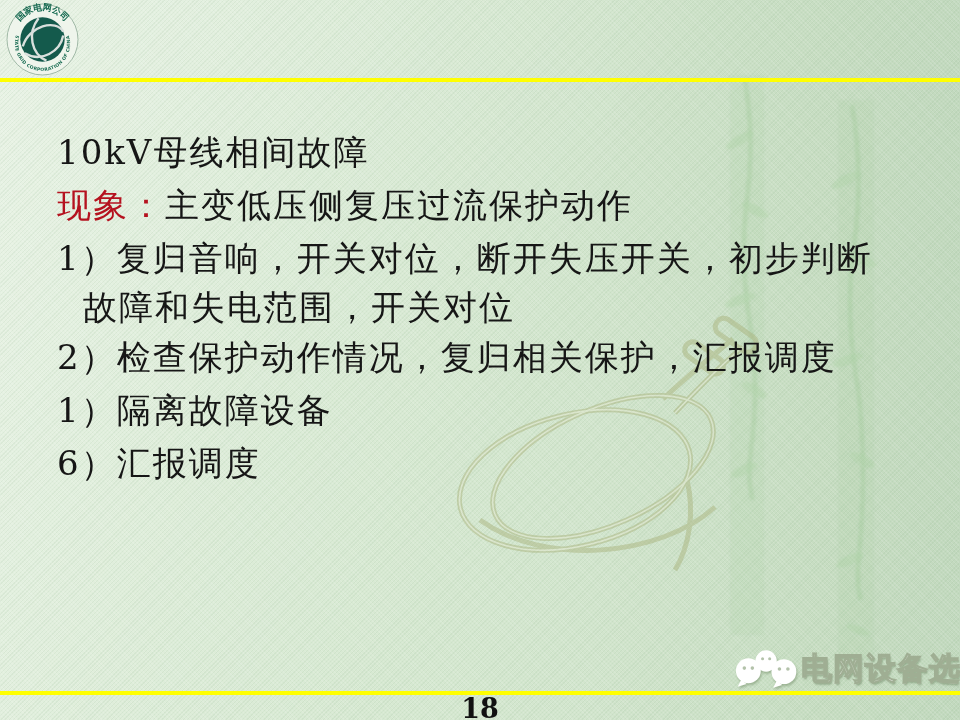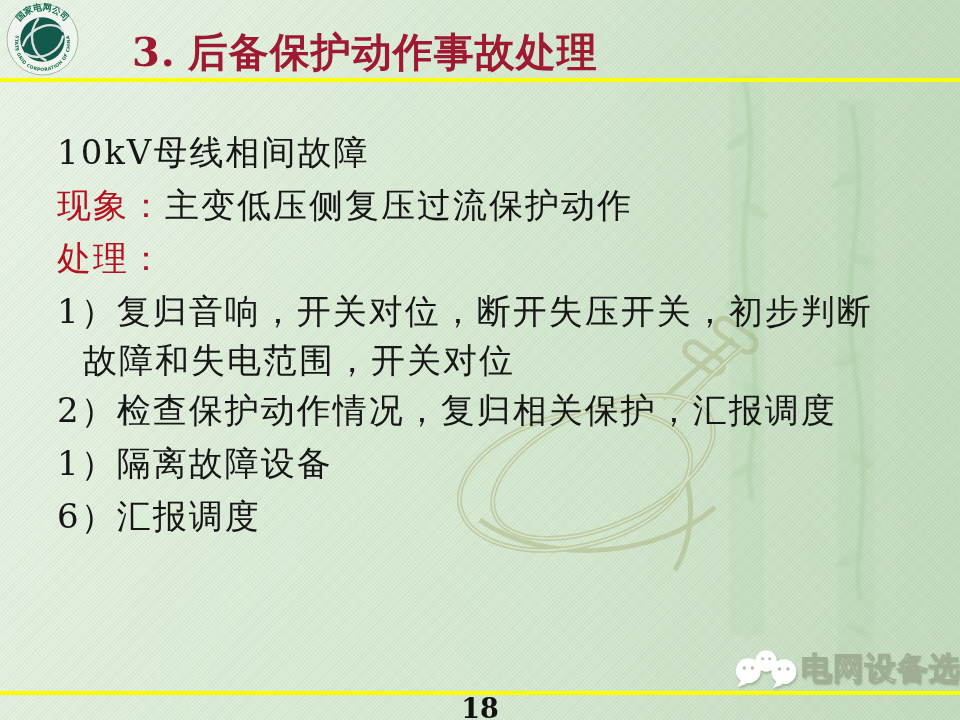--- a/index.html
+++ b/index.html
@@ -109,29 +109,25 @@
       <path id="arcBot" d="M10.5,32 A28,28 0 1 0 63.5,32"></path>
     </defs>
     <text font-size="9" font-weight="bold" fill="#156a50">
       <textPath href="#arcTop" startOffset="50%" text-anchor="middle">国家电网公司</textPath>
     </text>
     <text font-size="4.6" font-weight="bold" fill="#156a50" letter-spacing="0.3">
       <textPath href="#arcBot" startOffset="50%" text-anchor="middle">STATE GRID CORPORATION OF CHINA</textPath>
     </text>
   </svg>
 
-  <div class="title">
-    <span class="num">3.</span><span>后备保护动作事故处理</span>
-  </div>
   <div class="rule-top"></div>
 
   <div class="content">
     <div class="line"><span class="red"></span><span>10kV母线相间故障</span></div>
     <div class="line"><span class="red">现象：</span><span>主变低压侧复压过流保护动作</span></div>
-    <div class="line"><span class="red">处理：</span><span></span></div>
     <div class="line"><span class="red"></span><span>1）复归音响，开关对位，断开失压开关，初步判断</span></div>
     <div class="line cont"><span class="red"></span><span>故障和失电范围，开关对位</span></div>
     <div class="line"><span class="red"></span><span>2）检查保护动作情况，复归相关保护，汇报调度</span></div>
     <div class="line"><span class="red"></span><span>1）隔离故障设备</span></div>
     <div class="line"><span class="red"></span><span>6）汇报调度</span></div>
   </div>
 
   <div class="wechat-wm">
     <svg width="64" height="42" viewBox="0 0 72 46" aria-hidden="true" style="filter:drop-shadow(1px 2px 1px rgba(120,145,110,.55));">
       <g fill="#ffffff">

